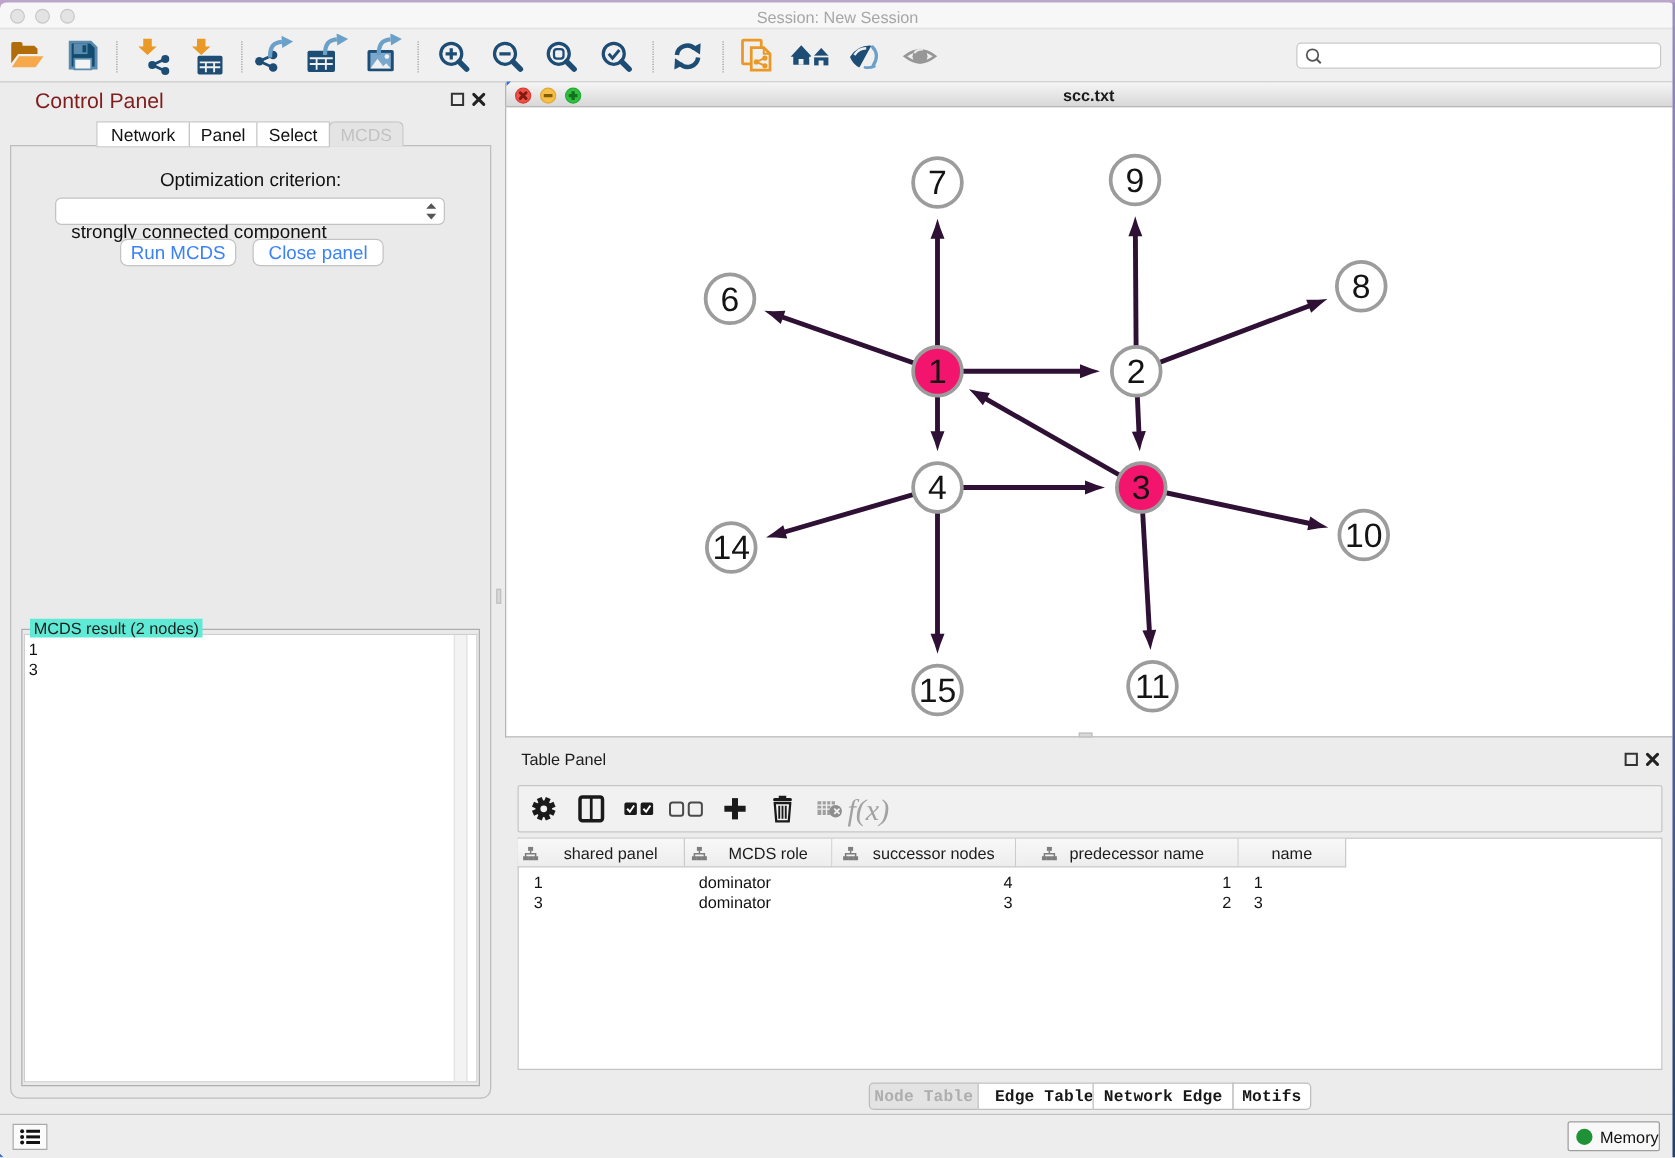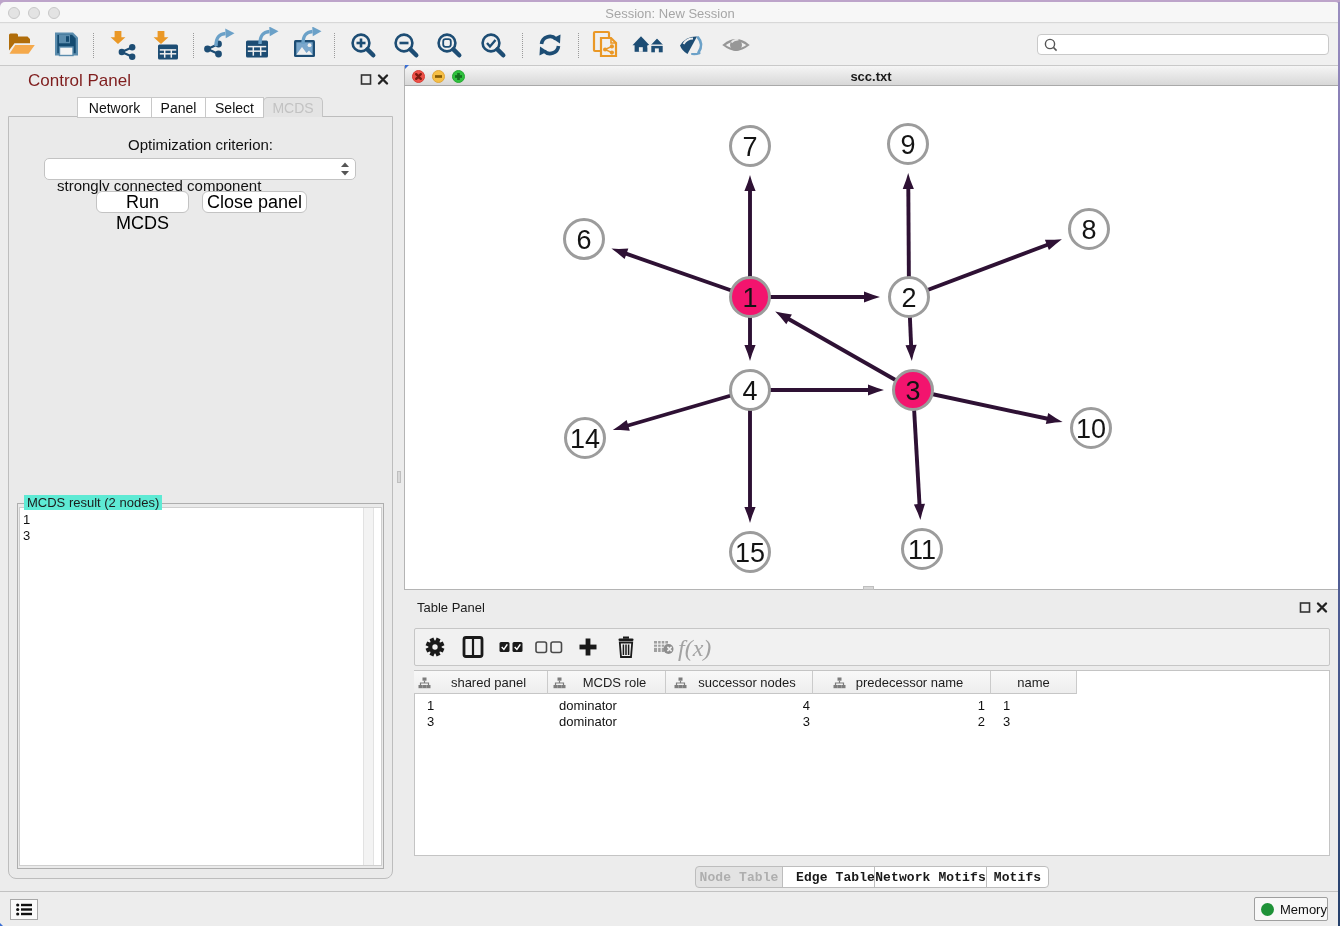--- a/index.html
+++ b/index.html
@@ -13,21 +13,21 @@
 .apptitle { top:6px; left:0; width:1340px; text-align:center; font-size:13px; color:#a6a6a6; }
 .toolbar { left:0; top:24px; width:1340px; height:42px; background:#f0f0f0; border-bottom:1px solid #c9c9c9; }
 .tsep { top:33px; width:1px; height:25px; border-left:1px dotted #9a9a9a; }
 .searchbox { left:1037px; top:34px; width:292px; height:21px; background:#ffffff; border:1px solid #c9c9c9; border-radius:4px; }
 .searchbox svg { position:absolute; left:8px; top:4px; }
 
 .cp { left:8px; top:116px; width:385px; height:763px; background:#eaeaea; border:1px solid #bdbdbd; border-radius:0 0 8px 8px; }
 .cp-title { left:28px; top:71px; font-size:17px; color:#7f1d1d; }
 .tab { top:97px; height:21px; background:#ffffff; border:1px solid #c8c8c8; font-size:14px; color:#111; text-align:center; line-height:20px; z-index:5; }
 .tab.sel { background:#e4e4e4; border:1px solid #c4c4c4; border-bottom:none; border-radius:5px 5px 0 0; color:#c2c2c2; height:20px; }
-.btn { background:#ffffff; border:1px solid #c3c3c3; border-radius:6px; font-size:18px; color:#000000; text-align:center; }
+.btn { background:#ffffff; border:1px solid #c3c3c3; border-radius:6px; font-size:15px; color:#3b82f6; text-align:center; }
 
 .netwin-tb { left:404px; top:66px; width:934px; height:20px; background:linear-gradient(#f5f5f5,#d8d8d8); border-bottom:1px solid #a9a9a9; border-left:1px solid #b4b4b4; }
 .canvas { left:404px; top:86px; width:934px; height:504px; background:#ffffff; border-left:1px solid #b4b4b4; border-bottom:1px solid #b4b4b4; }
 .lamp { width:13px; height:13px; border-radius:50%; top:3px; }
 
 .tp-lbl { left:417px; top:600px; font-size:13px; color:#1c1c1c; }
 .tp-toolbar { left:414px; top:628px; width:916px; height:38px; background:#f1f1f1; border:1px solid #c6c6c6; border-radius:2px; }
 .tbl { left:414px; top:670px; width:916px; height:186px; background:#ffffff; border:1px solid #c4c4c4; }
 .th { top:671px; height:23px; background:linear-gradient(#f8f8f8,#ededed); border-right:1px solid #cbcbcb; border-bottom:1px solid #c6c6c6; font-size:13px; color:#1c1c1c; text-align:center; line-height:23px; padding-left:16px; }
 .td { font-size:13px; color:#111; }
@@ -313,21 +313,21 @@
 <div class="abs td" style="left:740px;top:698px;width:70px;text-align:right;">4</div>
 <div class="abs td" style="left:915px;top:698px;width:70px;text-align:right;">1</div>
 <div class="abs td" style="left:1003px;top:698px;">1</div>
 <div class="abs td" style="left:427px;top:714px;">3</div>
 <div class="abs td" style="left:559px;top:714px;">dominator</div>
 <div class="abs td" style="left:740px;top:714px;width:70px;text-align:right;">3</div>
 <div class="abs td" style="left:915px;top:714px;width:70px;text-align:right;">2</div>
 <div class="abs td" style="left:1003px;top:714px;">3</div>
 <div class="abs btab" style="left:695px;width:88px;background:#e3e3e3;color:#aeaeae;border-radius:4px 0 0 4px;">Node Table</div>
 <div class="abs btab" style="left:782px;width:107px;">Edge Table</div>
-<div class="abs btab" style="left:874px;width:113px;">Network Motifs</div>
+<div class="abs btab" style="left:874px;width:113px;">Network Edge</div>
 <div class="abs btab" style="left:986px;width:63px;border-radius:0 4px 4px 0;">Motifs</div>
 
 <div class="abs statusbar"></div>
 <div class="abs" style="left:10px;top:899px;width:28px;height:21px;background:#fbfbfb;border:1px solid #a9a9a9;"></div>
 <svg class="abs" style="left:16px;top:903px;" width="17" height="13" viewBox="0 0 17 13">
     <circle cx="1.7" cy="2" r="1.6" fill="#111"></circle>
     <circle cx="1.7" cy="6.5" r="1.6" fill="#111"></circle>
     <circle cx="1.7" cy="11" r="1.6" fill="#111"></circle>
     <rect x="5" y="0.8" width="11" height="2.4" fill="#111"></rect>
     <rect x="5" y="5.3" width="11" height="2.4" fill="#111"></rect>

